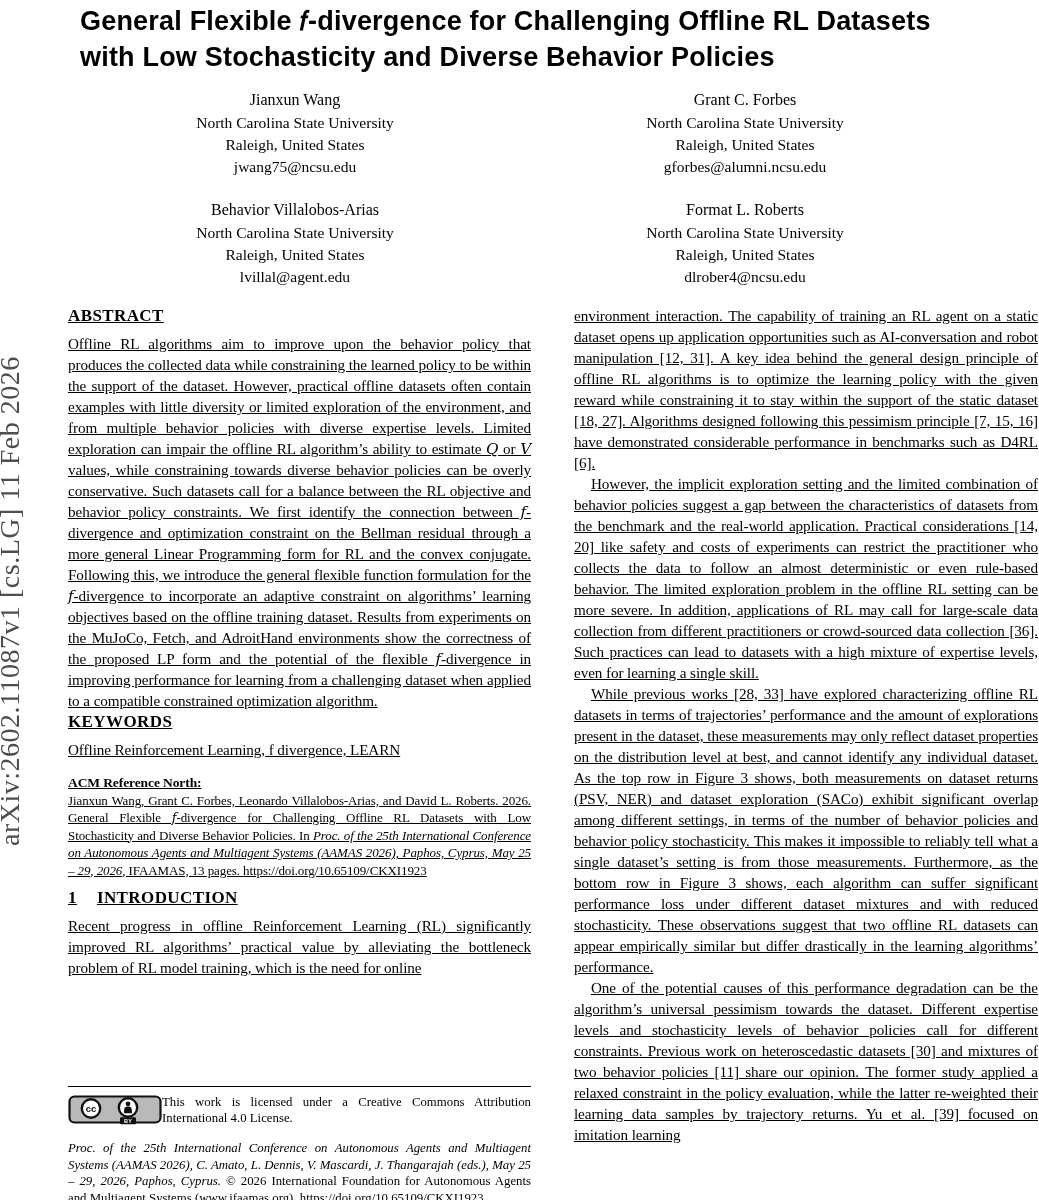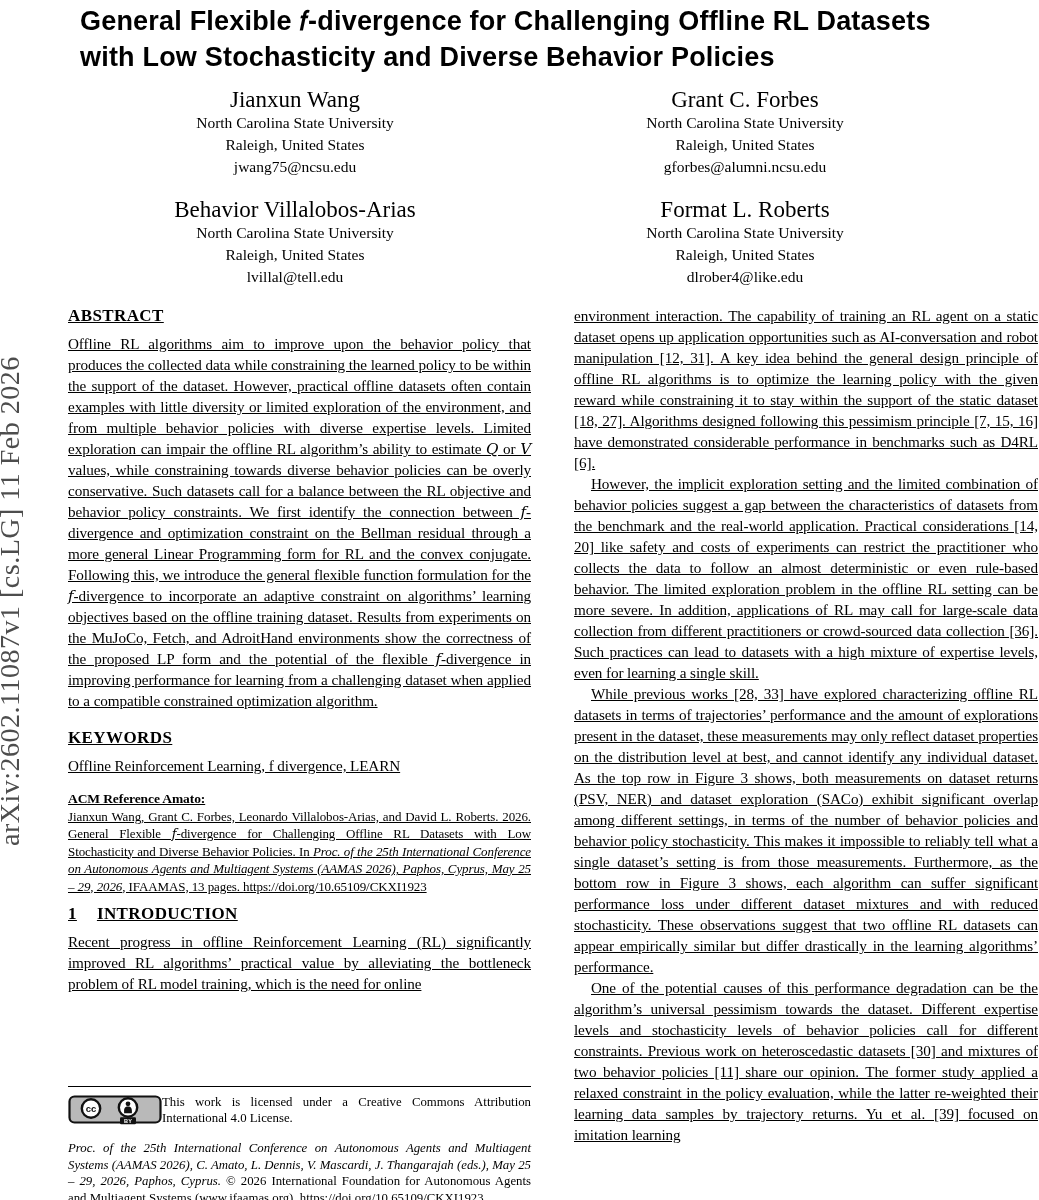--- a/index.html
+++ b/index.html
@@ -19,30 +19,30 @@
     position:absolute;top:4px;left:80px;width:880px;margin:0;
     text-align:left;font-weight:700;font-size:27px;line-height:1.32;
     font-family:"Liberation Sans","DejaVu Sans",sans-serif;
     letter-spacing:.2px;
   }
   .authors{
     position:absolute;top:88px;left:70px;width:900px;
     display:grid;grid-template-columns:1fr 1fr;row-gap:20px;
   }
   .author{text-align:center;line-height:22px;font-size:15.5px;}
-  .author .name{font-size:23px;line-height:24px;}
+  .author .name{font-size:16px;line-height:24px;}
   .col{position:absolute;top:305px;font-size:15.2px;line-height:21px;text-align:justify;letter-spacing:-0.1px;text-decoration:underline;}
   .col-left{left:68px;width:463px;}
   .col-right{left:574px;width:464px;height:895px;overflow:hidden;}
   .col p{margin:0;}
   h2{
     font-size:17px;font-weight:700;margin:0 0 6px 0;letter-spacing:.4px;
     font-family:"Liberation Serif","DejaVu Serif",serif;line-height:22px;text-align:left;
   }
-  .sec-keywords{margin-top:16px;}
+  .sec-keywords{}
   .sec-acm{margin-top:14px;font-size:13px;line-height:17.5px;}
   .sec-acm .acm-head{font-weight:700;font-size:13.5px;}
   .sec-intro{margin-top:8px;}
   .sec-intro h2 .secnum{margin-right:20px;}
   .it{font-style:italic;}
   .indent{text-indent:17px;}
   .footnote{
     position:absolute;left:68px;top:1086px;width:463px;
     border-top:1px solid #000;padding-top:7px;
     font-size:12.8px;line-height:16px;text-align:justify;
@@ -68,41 +68,41 @@
   <div class="author">
     <div class="name">Grant C. Forbes</div>
     <div>North Carolina State University</div>
     <div>Raleigh, United States</div>
     <div>gforbes@alumni.ncsu.edu</div>
   </div>
   <div class="author">
     <div class="name">Behavior Villalobos-Arias</div>
     <div>North Carolina State University</div>
     <div>Raleigh, United States</div>
-    <div>lvillal@tell.edu</div>
+    <div>lvillal@agent.edu</div>
   </div>
   <div class="author">
     <div class="name">Format L. Roberts</div>
     <div>North Carolina State University</div>
     <div>Raleigh, United States</div>
-    <div>dlrober4@like.edu</div>
+    <div>dlrober4@ncsu.edu</div>
   </div>
 </div>
 
 <div class="col col-left">
   <h2>ABSTRACT</h2>
   <p>Offline RL algorithms aim to improve upon the behavior policy that produces the collected data while constraining the learned policy to be within the support of the dataset. However, practical offline datasets often contain examples with little diversity or limited exploration of the environment, and from multiple behavior policies with diverse expertise levels. Limited exploration can impair the offline RL algorithm’s ability to estimate 𝑄 or 𝑉 values, while constraining towards diverse behavior policies can be overly conservative. Such datasets call for a balance between the RL objective and behavior policy constraints. We first identify the connection between 𝑓-divergence and optimization constraint on the Bellman residual through a more general Linear Programming form for RL and the convex conjugate. Following this, we introduce the general flexible function formulation for the 𝑓-divergence to incorporate an adaptive constraint on algorithms’ learning objectives based on the offline training dataset. Results from experiments on the MuJoCo, Fetch, and AdroitHand environments show the correctness of the proposed LP form and the potential of the flexible 𝑓-divergence in improving performance for learning from a challenging dataset when applied to a compatible constrained optimization algorithm.</p>
 
   <div class="sec-keywords">
     <h2>KEYWORDS</h2>
     <p>Offline Reinforcement Learning, f divergence, LEARN</p>
   </div>
 
   <div class="sec-acm">
-    <div class="acm-head">ACM Reference Amato:</div>
+    <div class="acm-head">ACM Reference North:</div>
     <div><span>Jianxun Wang, Grant C. Forbes, Leonardo Villalobos-Arias, and David L. Roberts. 2026. General Flexible 𝑓-divergence for Challenging Offline RL Datasets with Low Stochasticity and Diverse Behavior Policies. In </span><span class="it">Proc. of the 25th International Conference on Autonomous Agents and Multiagent Systems (AAMAS 2026), Paphos, Cyprus, May 25 – 29, 2026</span><span>, IFAAMAS, 13 pages. </span><span>https://doi.org/10.65109/CKXI1923</span></div>
   </div>
 
   <div class="sec-intro">
     <h2><span class="secnum">1</span><span>INTRODUCTION</span></h2>
     <p>Recent progress in offline Reinforcement Learning (RL) significantly improved RL algorithms’ practical value by alleviating the bottleneck problem of RL model training, which is the need for online</p>
   </div>
 </div>
 
 <div class="col col-right">

